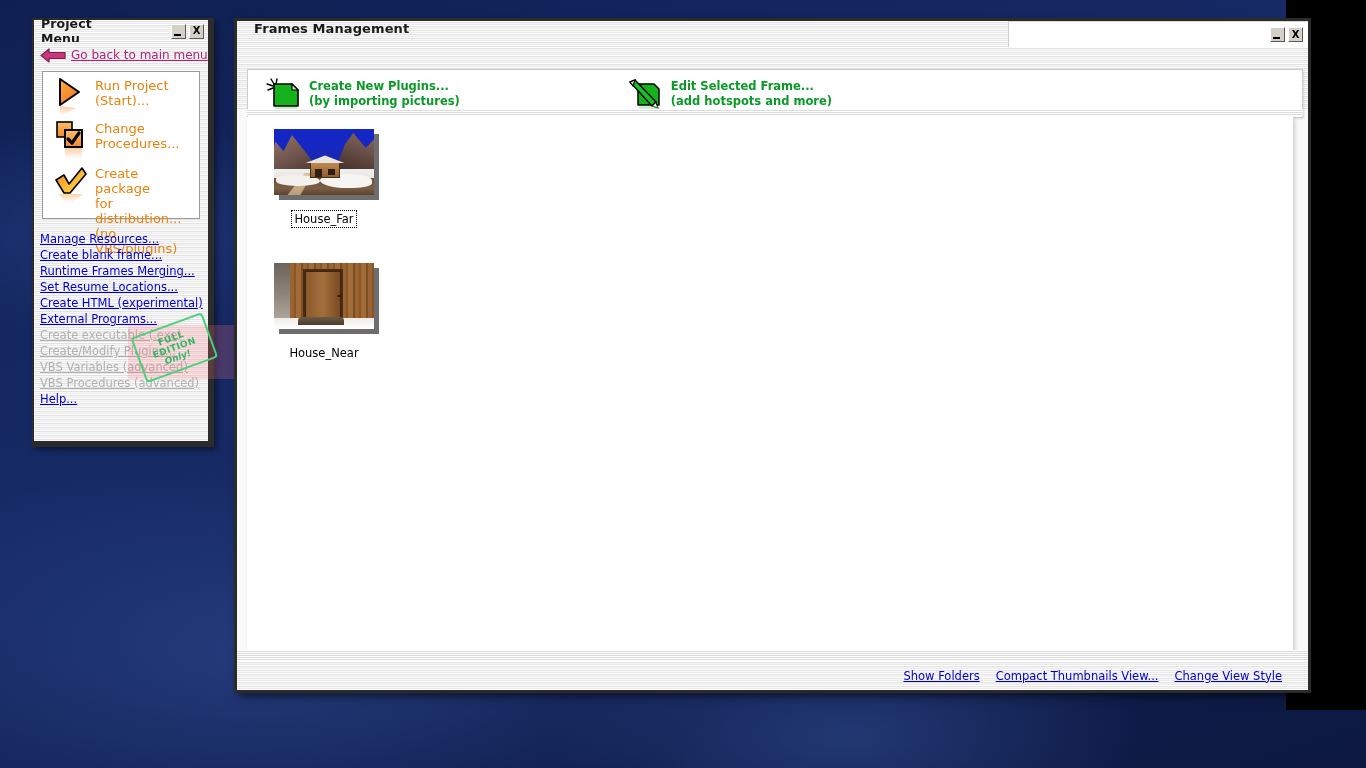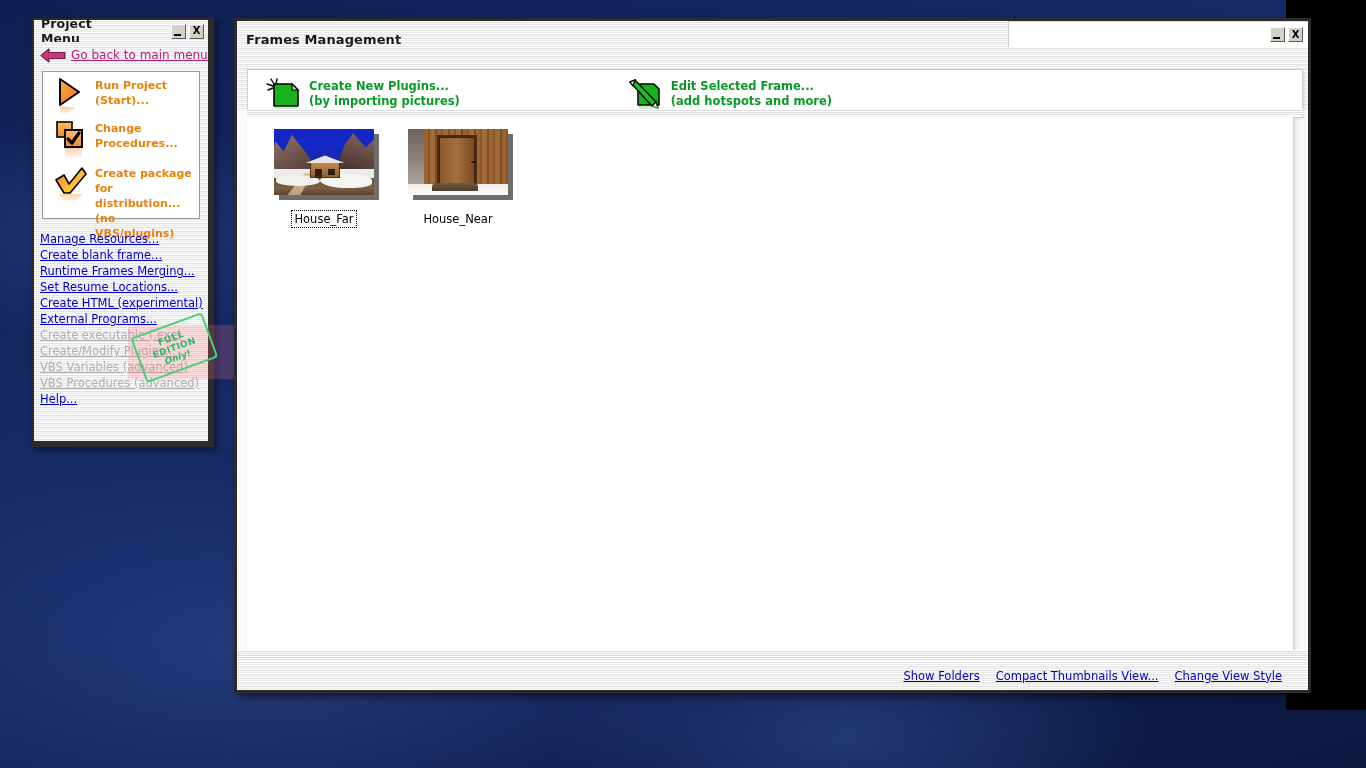--- a/index.html
+++ b/index.html
@@ -162,22 +162,22 @@
     margin-bottom: 1px;
   }
   .pm-action .act-icon {
     width: 40px;
     flex: none;
     display: flex;
     justify-content: center;
     align-items: flex-start;
   }
   .pm-action .act-label {
-    font-size: 11px;
-    font-weight: bold;
+    font-size: 13px;
+    font-weight: normal;
     color: #e8820c;
     line-height: 15px;
     font-family: "DejaVu Sans", sans-serif;
     padding-top: 1px;
   }
   .pm-action .act-label span { display: block; }
 
   #pm-links {
     margin: 12px 0 0 6px;
     position: relative;
@@ -245,22 +245,22 @@
   }
   #fw-titlebar {
     position: relative;
     height: 26px;
     display: flex;
     align-items: stretch;
   }
   #fw-title-left {
     width: 771px;
     display: flex;
-    align-items: flex-end;
-    padding-left: 9px;
+    align-items: flex-start;
+    padding-left: 17px;
     box-sizing: border-box;
   }
   #fw-title-text {
     font-size: 13px;
     font-weight: bold;
     color: #1a1a1a;
     font-family: "DejaVu Sans", sans-serif;
     letter-spacing: 0.1px;
   }
   #fw-title-right {
@@ -331,21 +331,22 @@
     height: 536px;
     background: #ffffff;
     box-shadow: 2px 2px 4px rgba(0,0,0,0.18);
     overflow: hidden;
   }
 
   
   #thumb-grid {
     padding: 8px 0 0 20px;
     display: flex;
-    gap: 20px;
+    gap: 32px;
+    flex-direction: column;
   }
   .thumb-cell {
     width: 114px;
     display: flex;
     flex-direction: column;
     align-items: center;
     position: relative;
     padding-top: 4px;
   }
   .thumb-shadow-box {

